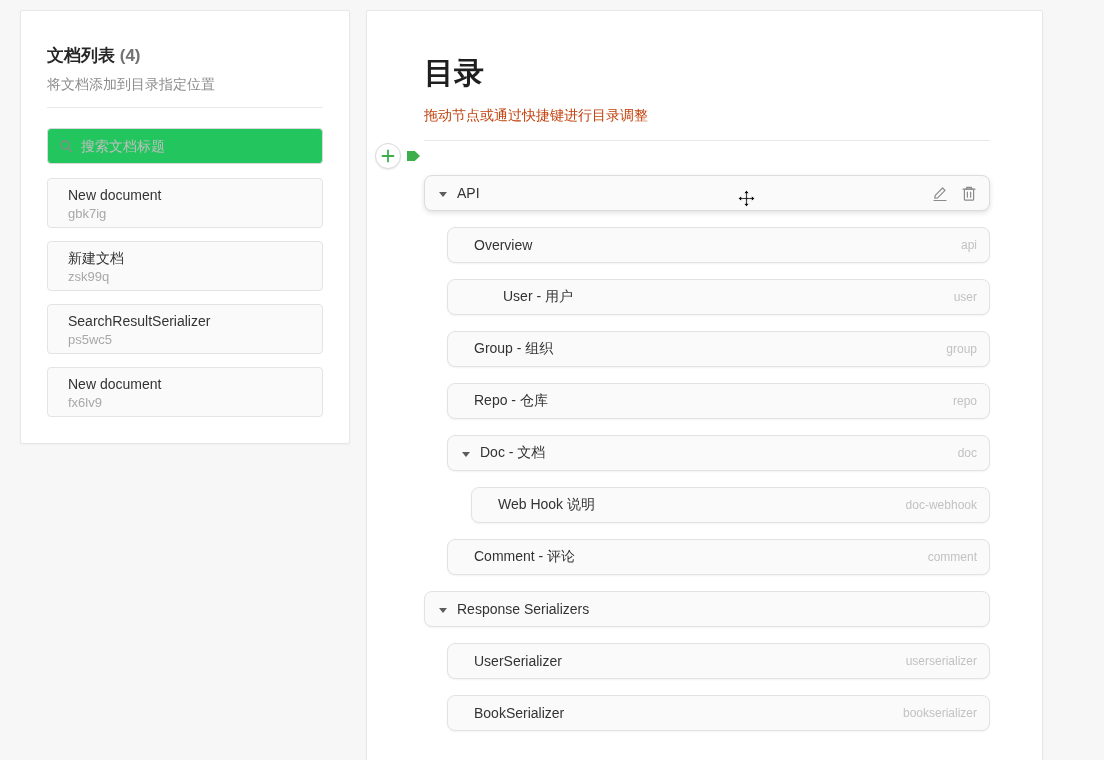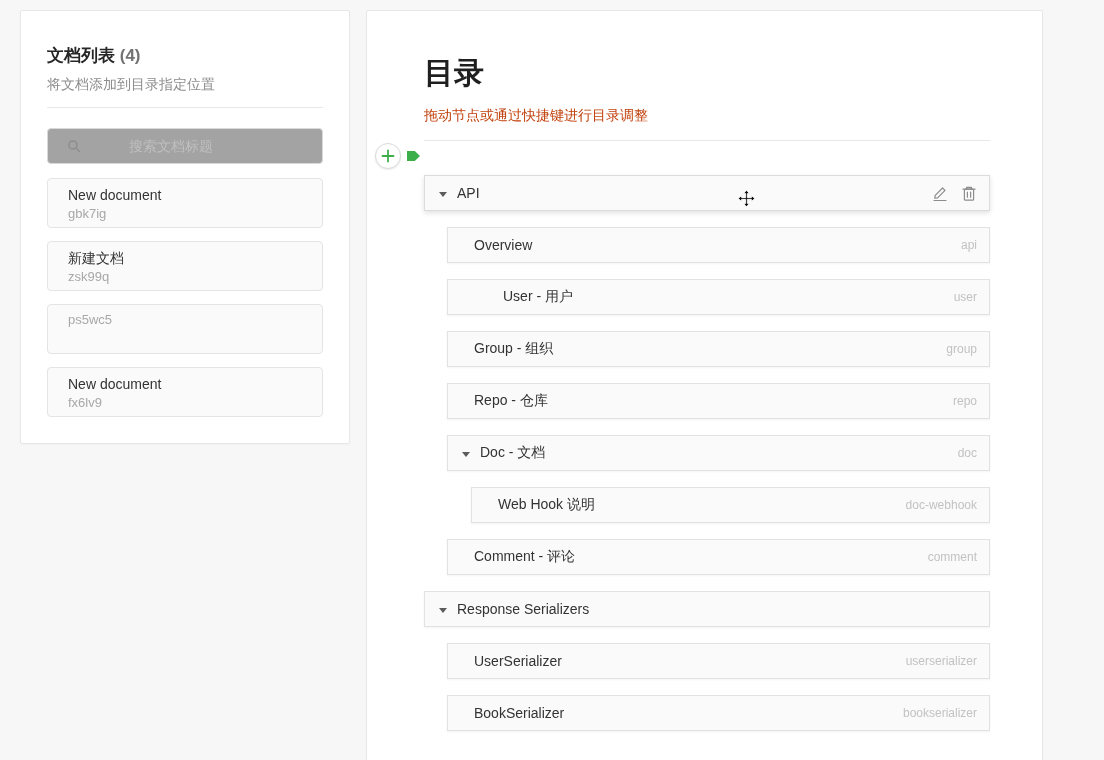--- a/index.html
+++ b/index.html
@@ -42,25 +42,24 @@
   .divider {
     border: none;
     border-top: 1px solid #e8e8e8;
     margin-top: 14px;
   }
   .search-box {
     margin-top: 20px;
     height: 36px;
     border: 1px solid #d9d9d9;
     border-radius: 4px;
-    background: #a3a3a3;
+    background: #22c55e;
     display: flex;
     align-items: center;
-    padding: 0 19px;
-    gap: 40px;
+    padding: 0 11px;
   }
   .search-box svg { flex: 0 0 auto; }
   .search-box input {
     border: none;
     outline: none;
     background: transparent;
     font-family: inherit;
     font-size: 14px;
     color: #262626;
     margin-left: 8px;
@@ -135,21 +134,21 @@
     margin-left: 6px;
     background: #3caf4b;
     clip-path: polygon(0 0, 60% 0, 100% 50%, 60% 100%, 0 100%);
   }
 
   .tree { margin-top: 34px; }
   .tree-row {
     height: 36px;
     background: #fafafa;
     border: 1px solid #e2e2e2;
-    border-radius: 0;
+    border-radius: 8px;
     box-shadow: 0 1px 2px rgba(0,0,0,0.05);
     margin-bottom: 16px;
     display: flex;
     align-items: center;
     padding: 0 12px 0 10px;
     cursor: grab;
   }
   .tree-row.hovered {
     box-shadow: 0 2px 5px rgba(0,0,0,0.12);
     border-color: #dcdcdc;
@@ -214,20 +213,21 @@
     <div class="dc-title">New document</div>
     <div class="dc-slug">gbk7ig</div>
   </div>
 
   <div class="doc-card">
     <div class="dc-title">新建文档</div>
     <div class="dc-slug">zsk99q</div>
   </div>
 
   <div class="doc-card">
+    <div class="dc-title">SearchResultSerializer</div>
     <div class="dc-slug">ps5wc5</div>
   </div>
 
   <div class="doc-card">
     <div class="dc-title">New document</div>
     <div class="dc-slug">fx6lv9</div>
   </div>
 </div>
 </aside>
 

